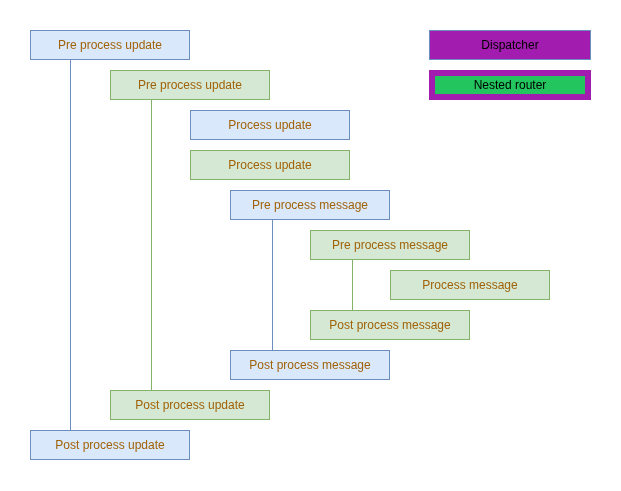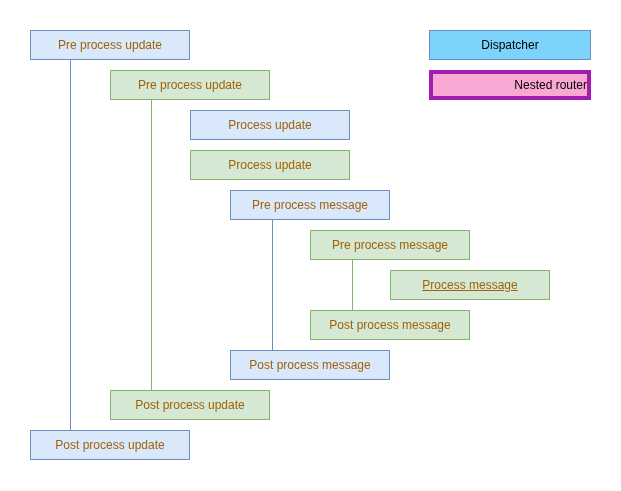--- a/index.html
+++ b/index.html
@@ -53,27 +53,26 @@
     display: flex;
     align-items: center;
     justify-content: center;
     font-size: 12px;
     line-height: 14px;
     color: #000000;
     text-align: center;
     white-space: nowrap;
   }
   .legend-node.blue {
-    background: #7dd3fc;
+    background: #a21caf;
     border: 1px solid #6c8ebf;
   }
   .legend-node.green {
-    background: #f9a8d4;
-    border: 4px solid #a21caf;
-    justify-content: flex-end;
+    background: #22c55e;
+    border: 6px solid #a21caf;
   }
 </style>
 </head>
 <body>
 
 <div id="diagram-canvas" style="width: 621px; height: 491px; background: rgb(255, 255, 255);">
   <div id="connector-layer">
       <div class="connector blue" style="left: 70px; top: 60px; height: 370px;"></div>
       <div class="connector green" style="left: 151px; top: 100px; height: 290px;"></div>
       <div class="connector blue" style="left: 272px; top: 220px; height: 130px;"></div>
@@ -91,21 +90,21 @@
       </div>
       <div class="node green" style="left: 190px; top: 150px; width: 160px; height: 30px;">
         <span>Process update</span>
       </div>
       <div class="node blue" style="left: 230px; top: 190px; width: 160px; height: 30px;">
         <span>Pre process message</span>
       </div>
       <div class="node green" style="left: 310px; top: 230px; width: 160px; height: 30px;">
         <span>Pre process message</span>
       </div>
-      <div class="node green" style="left: 390px; top: 270px; width: 160px; height: 30px; text-decoration: underline;">
+      <div class="node green" style="left: 390px; top: 270px; width: 160px; height: 30px;">
         <span>Process message</span>
       </div>
       <div class="node green" style="left: 310px; top: 310px; width: 160px; height: 30px;">
         <span>Post process message</span>
       </div>
       <div class="node blue" style="left: 230px; top: 350px; width: 160px; height: 30px;">
         <span>Post process message</span>
       </div>
       <div class="node green" style="left: 110px; top: 390px; width: 160px; height: 30px;">
         <span>Post process update</span>

